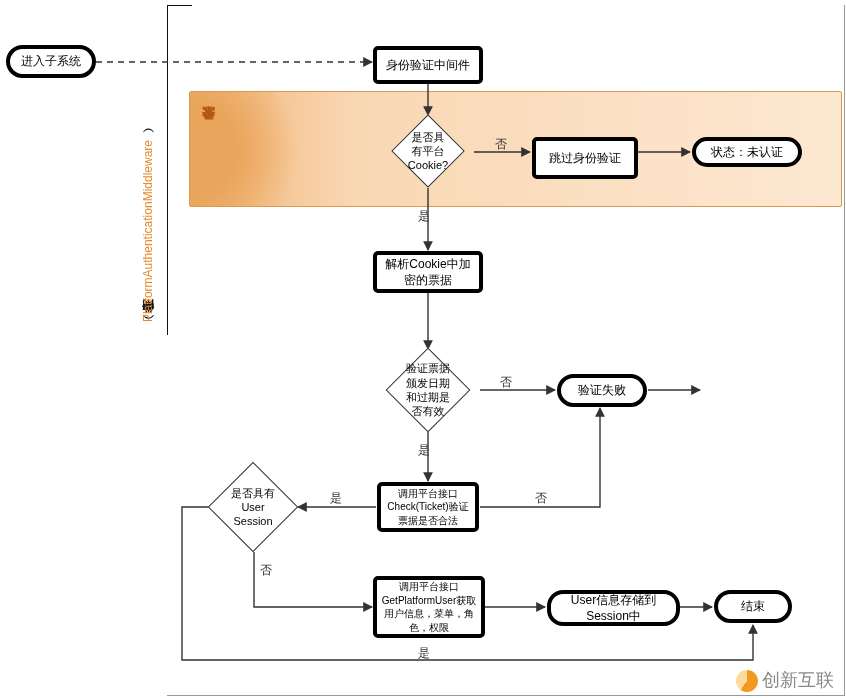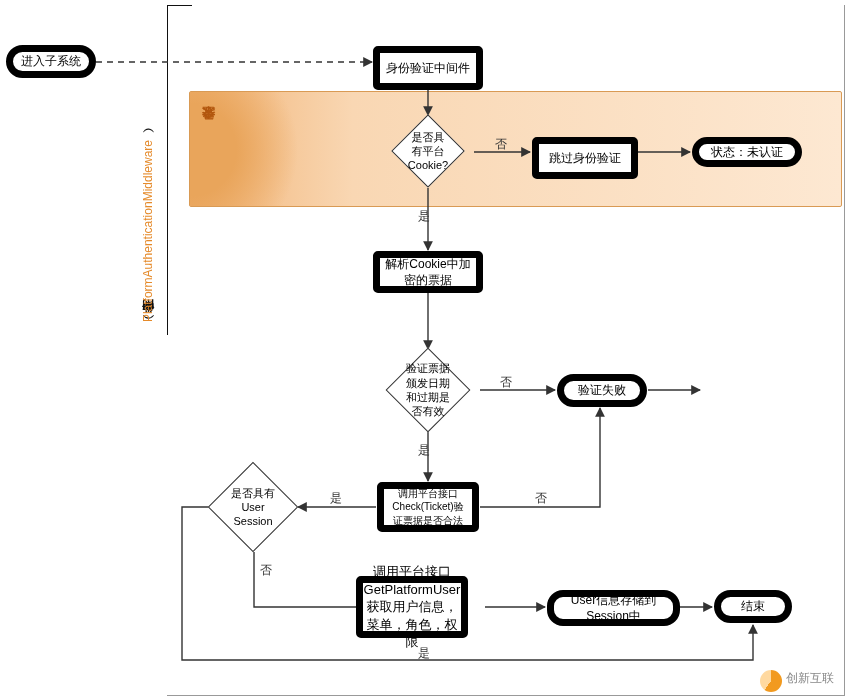--- a/index.html
+++ b/index.html
@@ -79,21 +79,21 @@
     top: 130px;
     writing-mode: vertical-rl;
     transform: rotate(180deg);
     font-weight: 700;
     color: #b2570f;
     font-size: 13px;
   }
   .node {
     position: absolute;
     background: #fff;
-    border: 7px solid #000000;
+    border: 4px solid #000000;
     display: flex;
     align-items: center;
     justify-content: center;
     text-align: center;
     line-height: 1.35;
     padding: 2px 4px;
   }
   .rect { border-radius: 5px; }
   .term { border-radius: 17px; }
   .diamond {
@@ -123,24 +123,24 @@
   svg.arrows {
     position:absolute;
     left:0; top:0;
     width:846px; height:698px;
     pointer-events:none;
   }
   .watermark {
     position:absolute;
     right:12px; bottom:6px;
     display:flex;
-    align-items:flex-start;
+    align-items:flex-end;
     gap:4px;
     color:#888;
-    font-size:12px;
+    font-size:18px;
   }
   .watermark .swish {
     width:22px; height:22px;
     border-radius:50%;
     background: conic-gradient(#f29a1f 0 60%, #ffd9a0 60% 100%);
     position:relative;
   }
 </style>
 </head>
 <body>
@@ -190,21 +190,21 @@
 
     <line x1="485" y1="607" x2="545" y2="607" stroke="#333" stroke-width="1.4" marker-end="url(#ah)"></line>
 
     <line x1="660" y1="607" x2="712" y2="607" stroke="#333" stroke-width="1.4" marker-end="url(#ah)"></line>
 
     <polyline points="210,507 182,507 182,660 753,660 753,625" fill="none" stroke="#333" stroke-width="1.4" marker-end="url(#ah)"></polyline>
   </svg>
 
   <div class="node term" style="left:6px; top:45px; width:90px; height:33px;">进入子系统</div>
 
-  <div class="node rect" style="left:373px; top:46px; width:110px; height:44px;">身份验证中间件</div>
+  <div class="node rect" style="left:373px; top:46px; width:110px; height:38px;">身份验证中间件</div>
 
   <div class="diamond" style="left:402px; top:125px; width:52px; height:52px;">
     <div class="dtxt">是否具有平台Cookie?</div>
   </div>
 
   <div class="node rect" style="left:532px; top:137px; width:106px; height:42px;">跳过身份验证</div>
 
   <div class="node term" style="left:692px; top:137px; width:110px; height:30px;">状态：未认证</div>
 
   <div class="node rect" style="left:373px; top:251px; width:110px; height:42px;">解析Cookie中加密的票据</div>
@@ -215,21 +215,21 @@
 
   <div class="node term" style="left:557px; top:374px; width:90px; height:33px;">验证失败</div>
 
 
   <div class="node rect" style="left:377px; top:482px; width:102px; height:50px; font-size:10px;">调用平台接口Check(Ticket)验证票据是否合法</div>
 
   <div class="diamond" style="left:221px; top:475px; width:64px; height:64px;">
     <div class="dtxt">是否具有User Session</div>
   </div>
 
-  <div class="node rect" style="left:356px; top:576px; width:112px; height:62px; font-size:13px;">调用平台接口GetPlatformUser获取用户信息，菜单，角色，权限</div>
+  <div class="node rect" style="left:373px; top:576px; width:112px; height:62px; font-size:10px;">调用平台接口GetPlatformUser获取用户信息，菜单，角色，权限</div>
 
   <div class="node rect" style="left:547px; top:590px; width:133px; height:36px;border-radius:16px;">User信息存储到Session中</div>
 
   <div class="node term" style="left:714px; top:590px; width:78px; height:33px;">结束</div>
 
   <div class="edge-label" style="left:495px; top:136px;">否</div>
   <div class="edge-label" style="left:418px; top:208px;">是</div>
   <div class="edge-label" style="left:500px; top:374px;">否</div>
   <div class="edge-label" style="left:418px; top:442px;">是</div>
   <div class="edge-label" style="left:535px; top:490px;">否</div>

